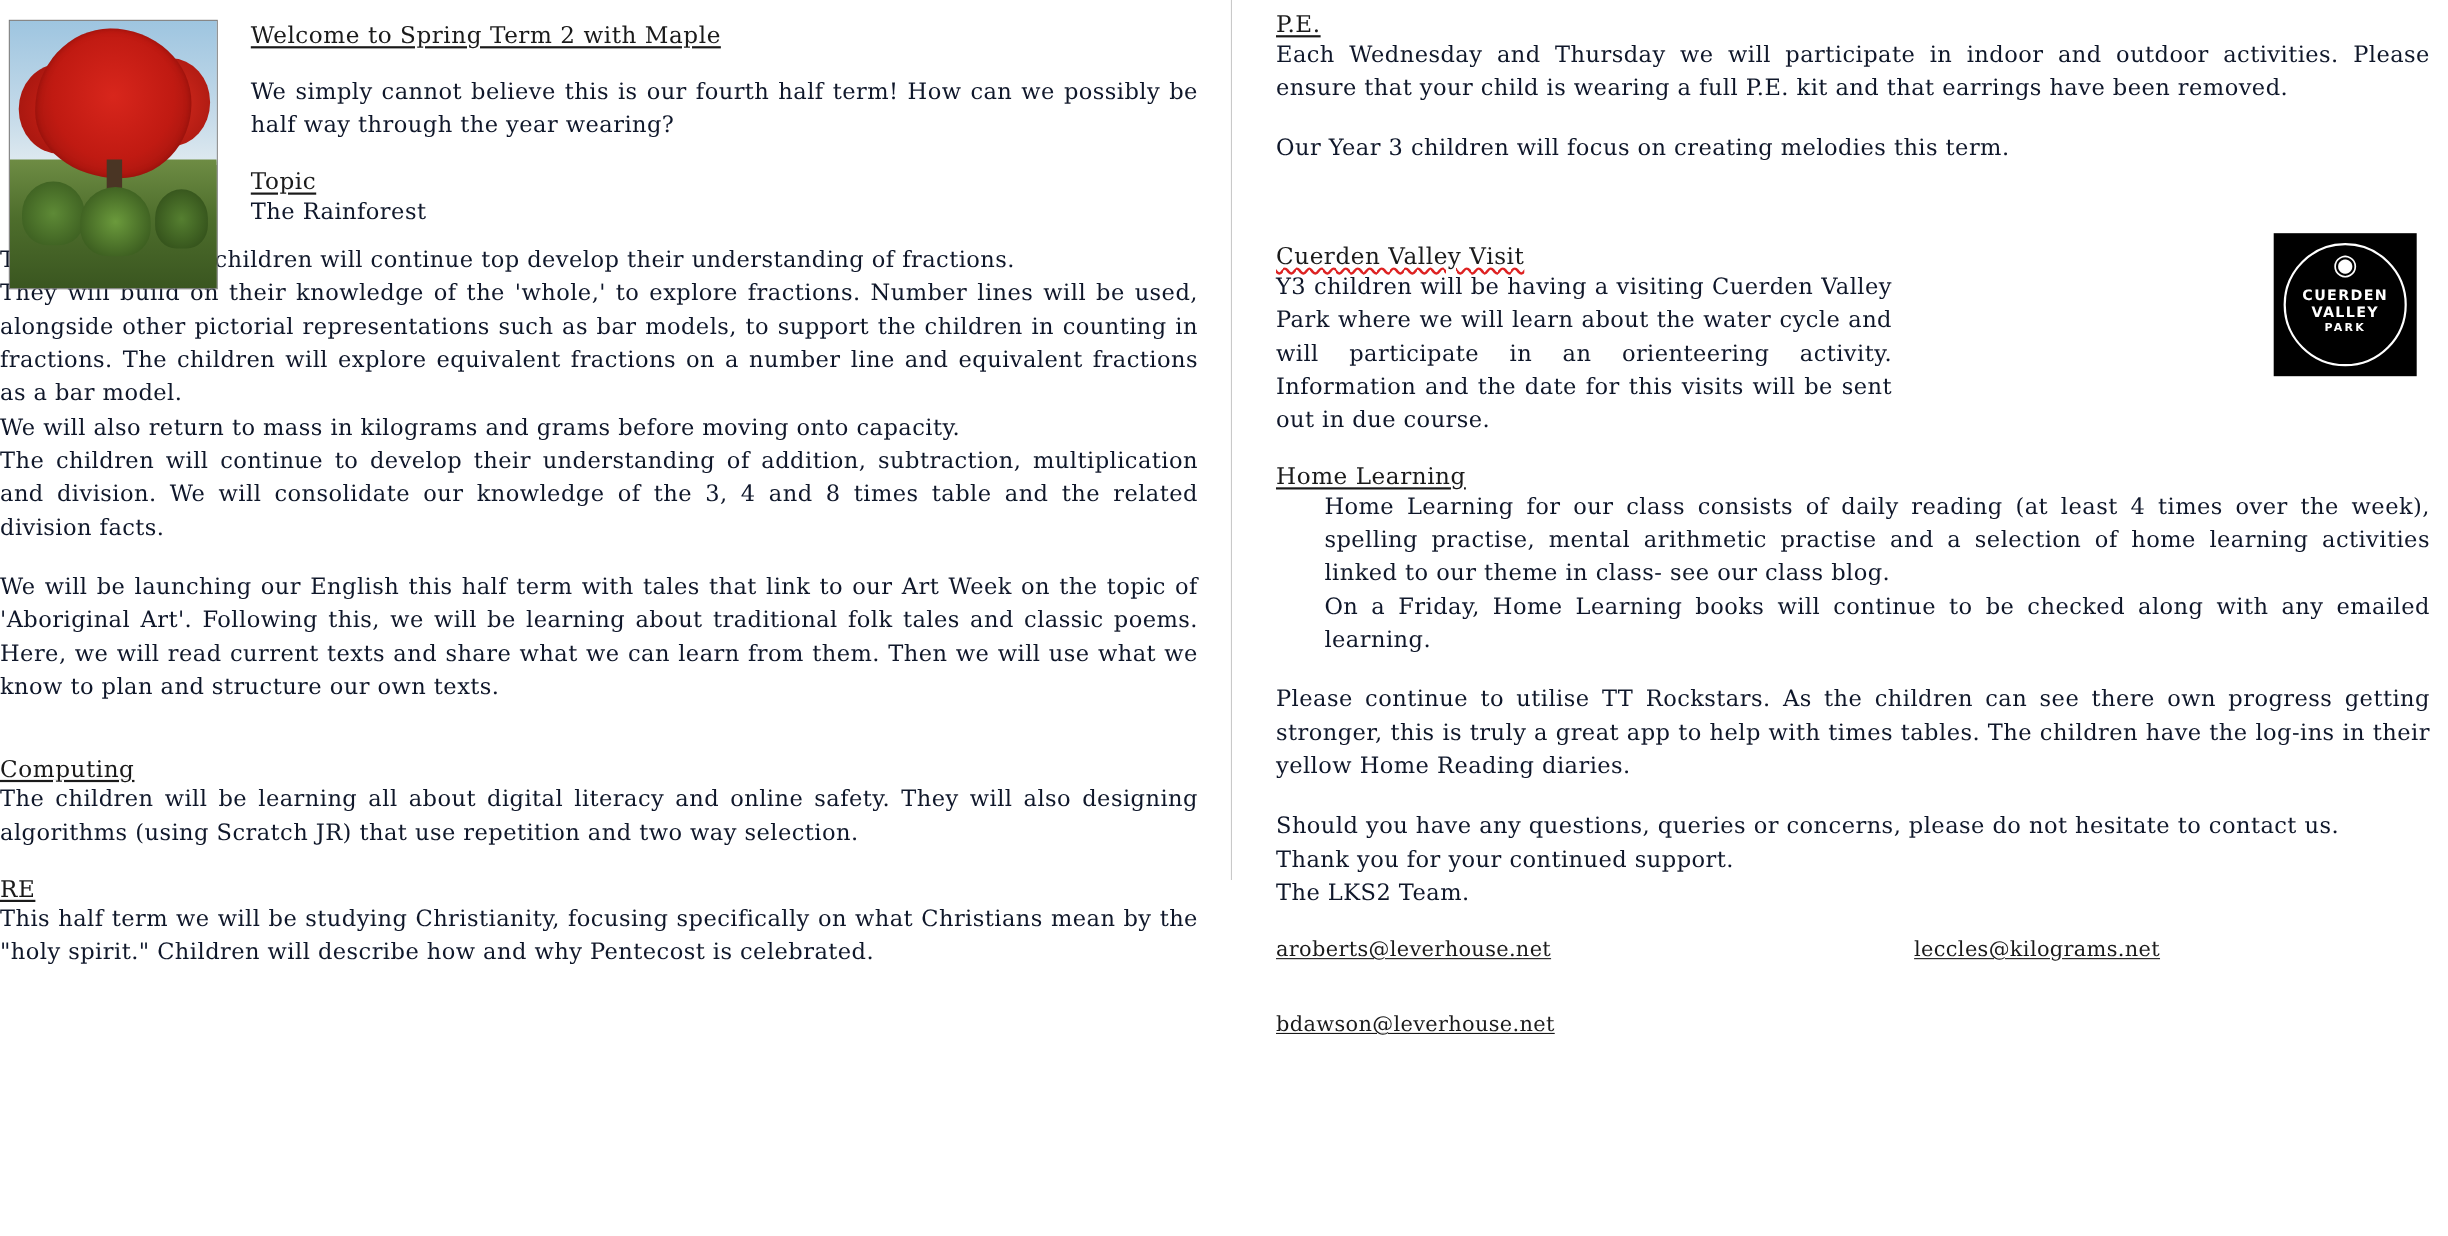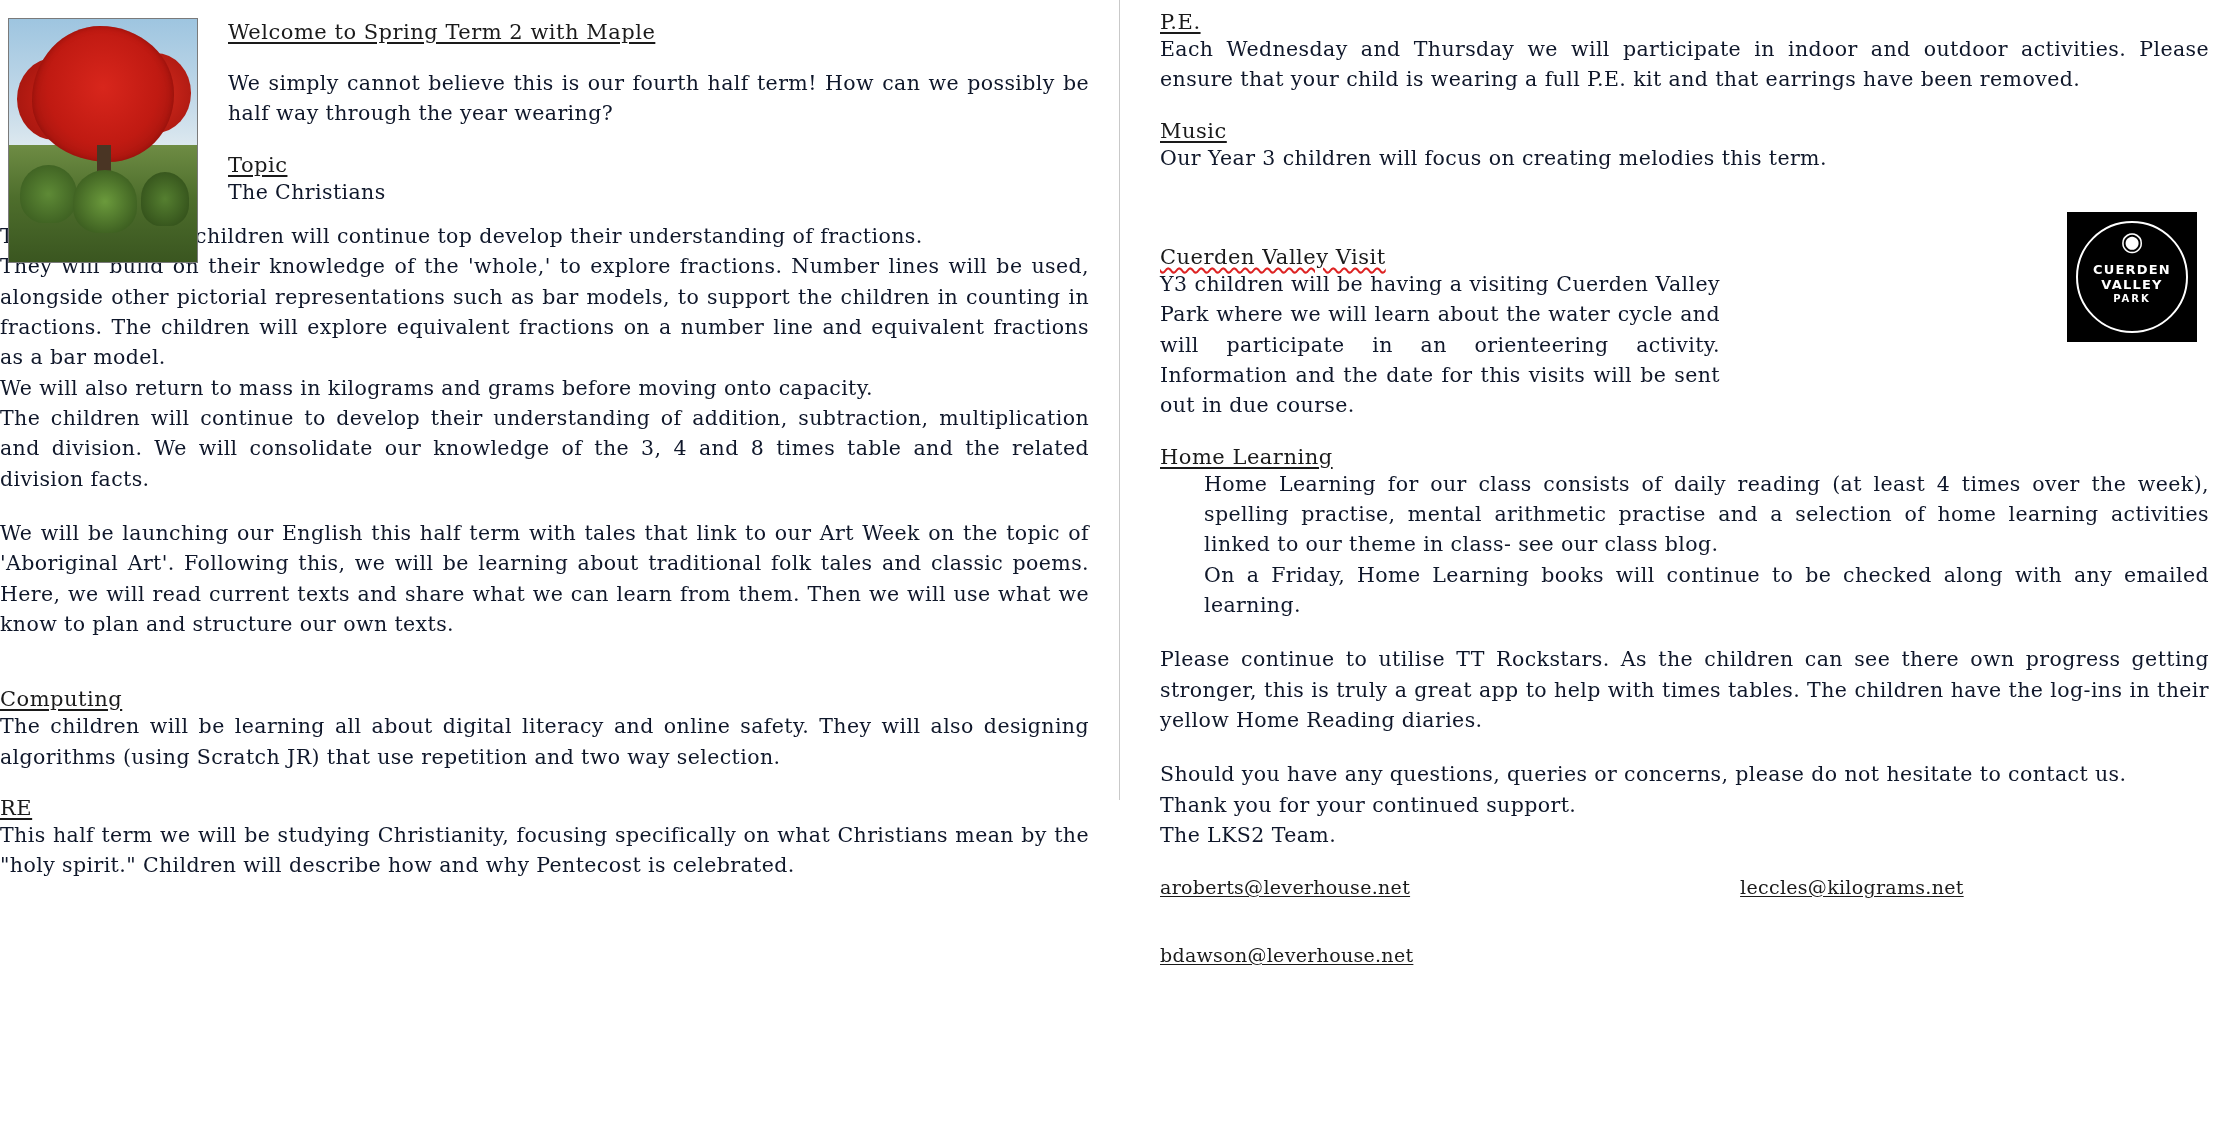--- a/index.html
+++ b/index.html
@@ -221,21 +221,21 @@
         <div class="bush-b"></div>
         <div class="bush-c"></div>
       </div>
 
       <div class="top-text">
         <div class="hand-title">Welcome to Spring Term 2 with Maple</div>
         <div class="spacer-md"></div>
         <div class="hand para">We simply cannot believe this is our fourth half term! How can we possibly be half way through the year wearing?</div>
         <div class="spacer-md"></div>
         <div class="hand-title">Topic</div>
-        <div class="hand para">The Christians</div>
+        <div class="hand para">The Rainforest</div>
       </div>
     </div>
 
     <div class="spacer-sm"></div>
 
     <div class="hand para" style="white-space: pre-line;">The half term the children will continue top develop their understanding of fractions.
 They will build on their knowledge of the 'whole,' to explore fractions. Number lines will be used, alongside other pictorial representations such as bar models, to support the children in counting in fractions. The children will explore equivalent fractions on a number line and equivalent fractions as a bar model.
 We will also return to mass in kilograms and grams before moving onto capacity.
 The children will continue to develop their understanding of addition, subtraction, multiplication and division. We will consolidate our knowledge of the 3, 4 and 8 times table and the related division facts.</div>
 
@@ -252,21 +252,20 @@
     <div class="hand-title">RE</div>
     <div class="hand para">This half term we will be studying Christianity, focusing specifically on what Christians mean by the "holy spirit." Children will describe how and why Pentecost is celebrated.</div>
   </div>
 
   <div class="col col-right right-body">
 
     <div class="hand-title">P.E.</div>
     <div class="hand para">Each Wednesday and Thursday we will participate in indoor and outdoor activities. Please ensure that your child is wearing a full P.E. kit and that earrings have been removed.</div>
 
     <div class="spacer-md"></div>
-    <div class="hand-title">Music</div>
     <div class="hand para">Our Year 3 children will focus on creating melodies this term.</div>
 
     <div class="spacer-lg"></div>
     <div class="spacer-lg"></div>
 
     <div class="logo-wrap">
       <div class="logo-ring"></div>
       <div class="logo-owl">◉</div>
       <div class="logo-text">
         <div>CUERDEN</div>

